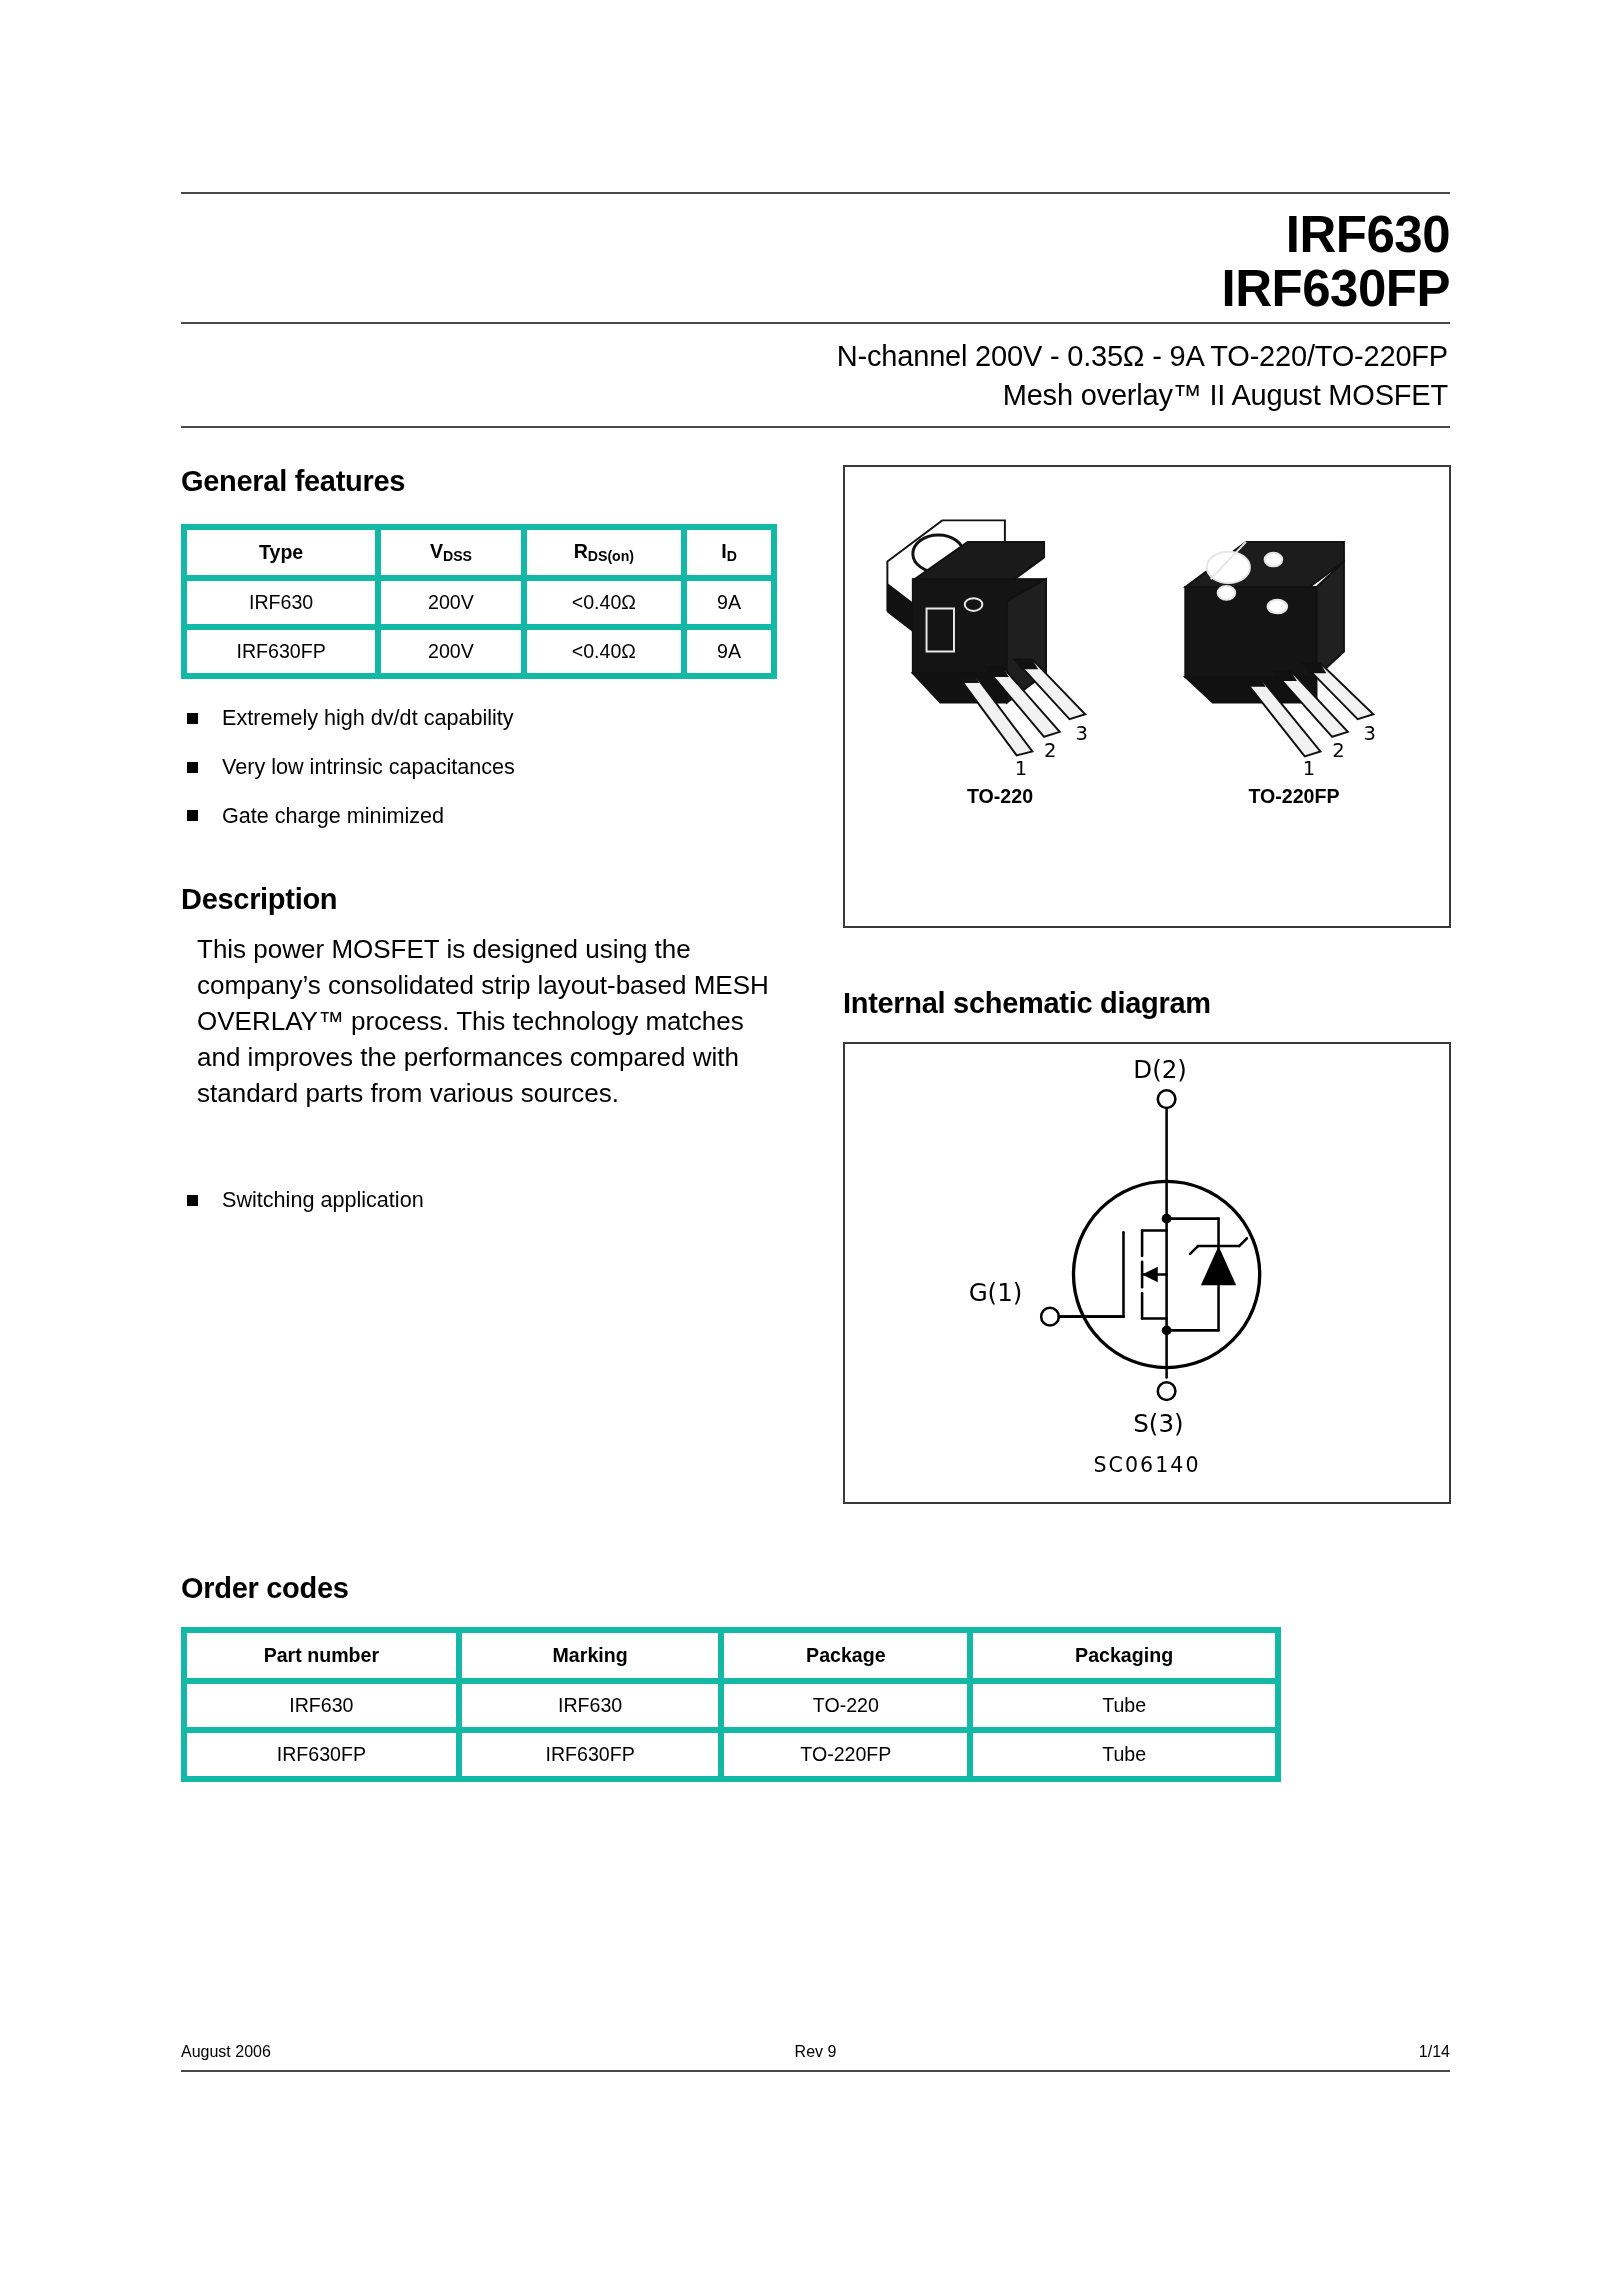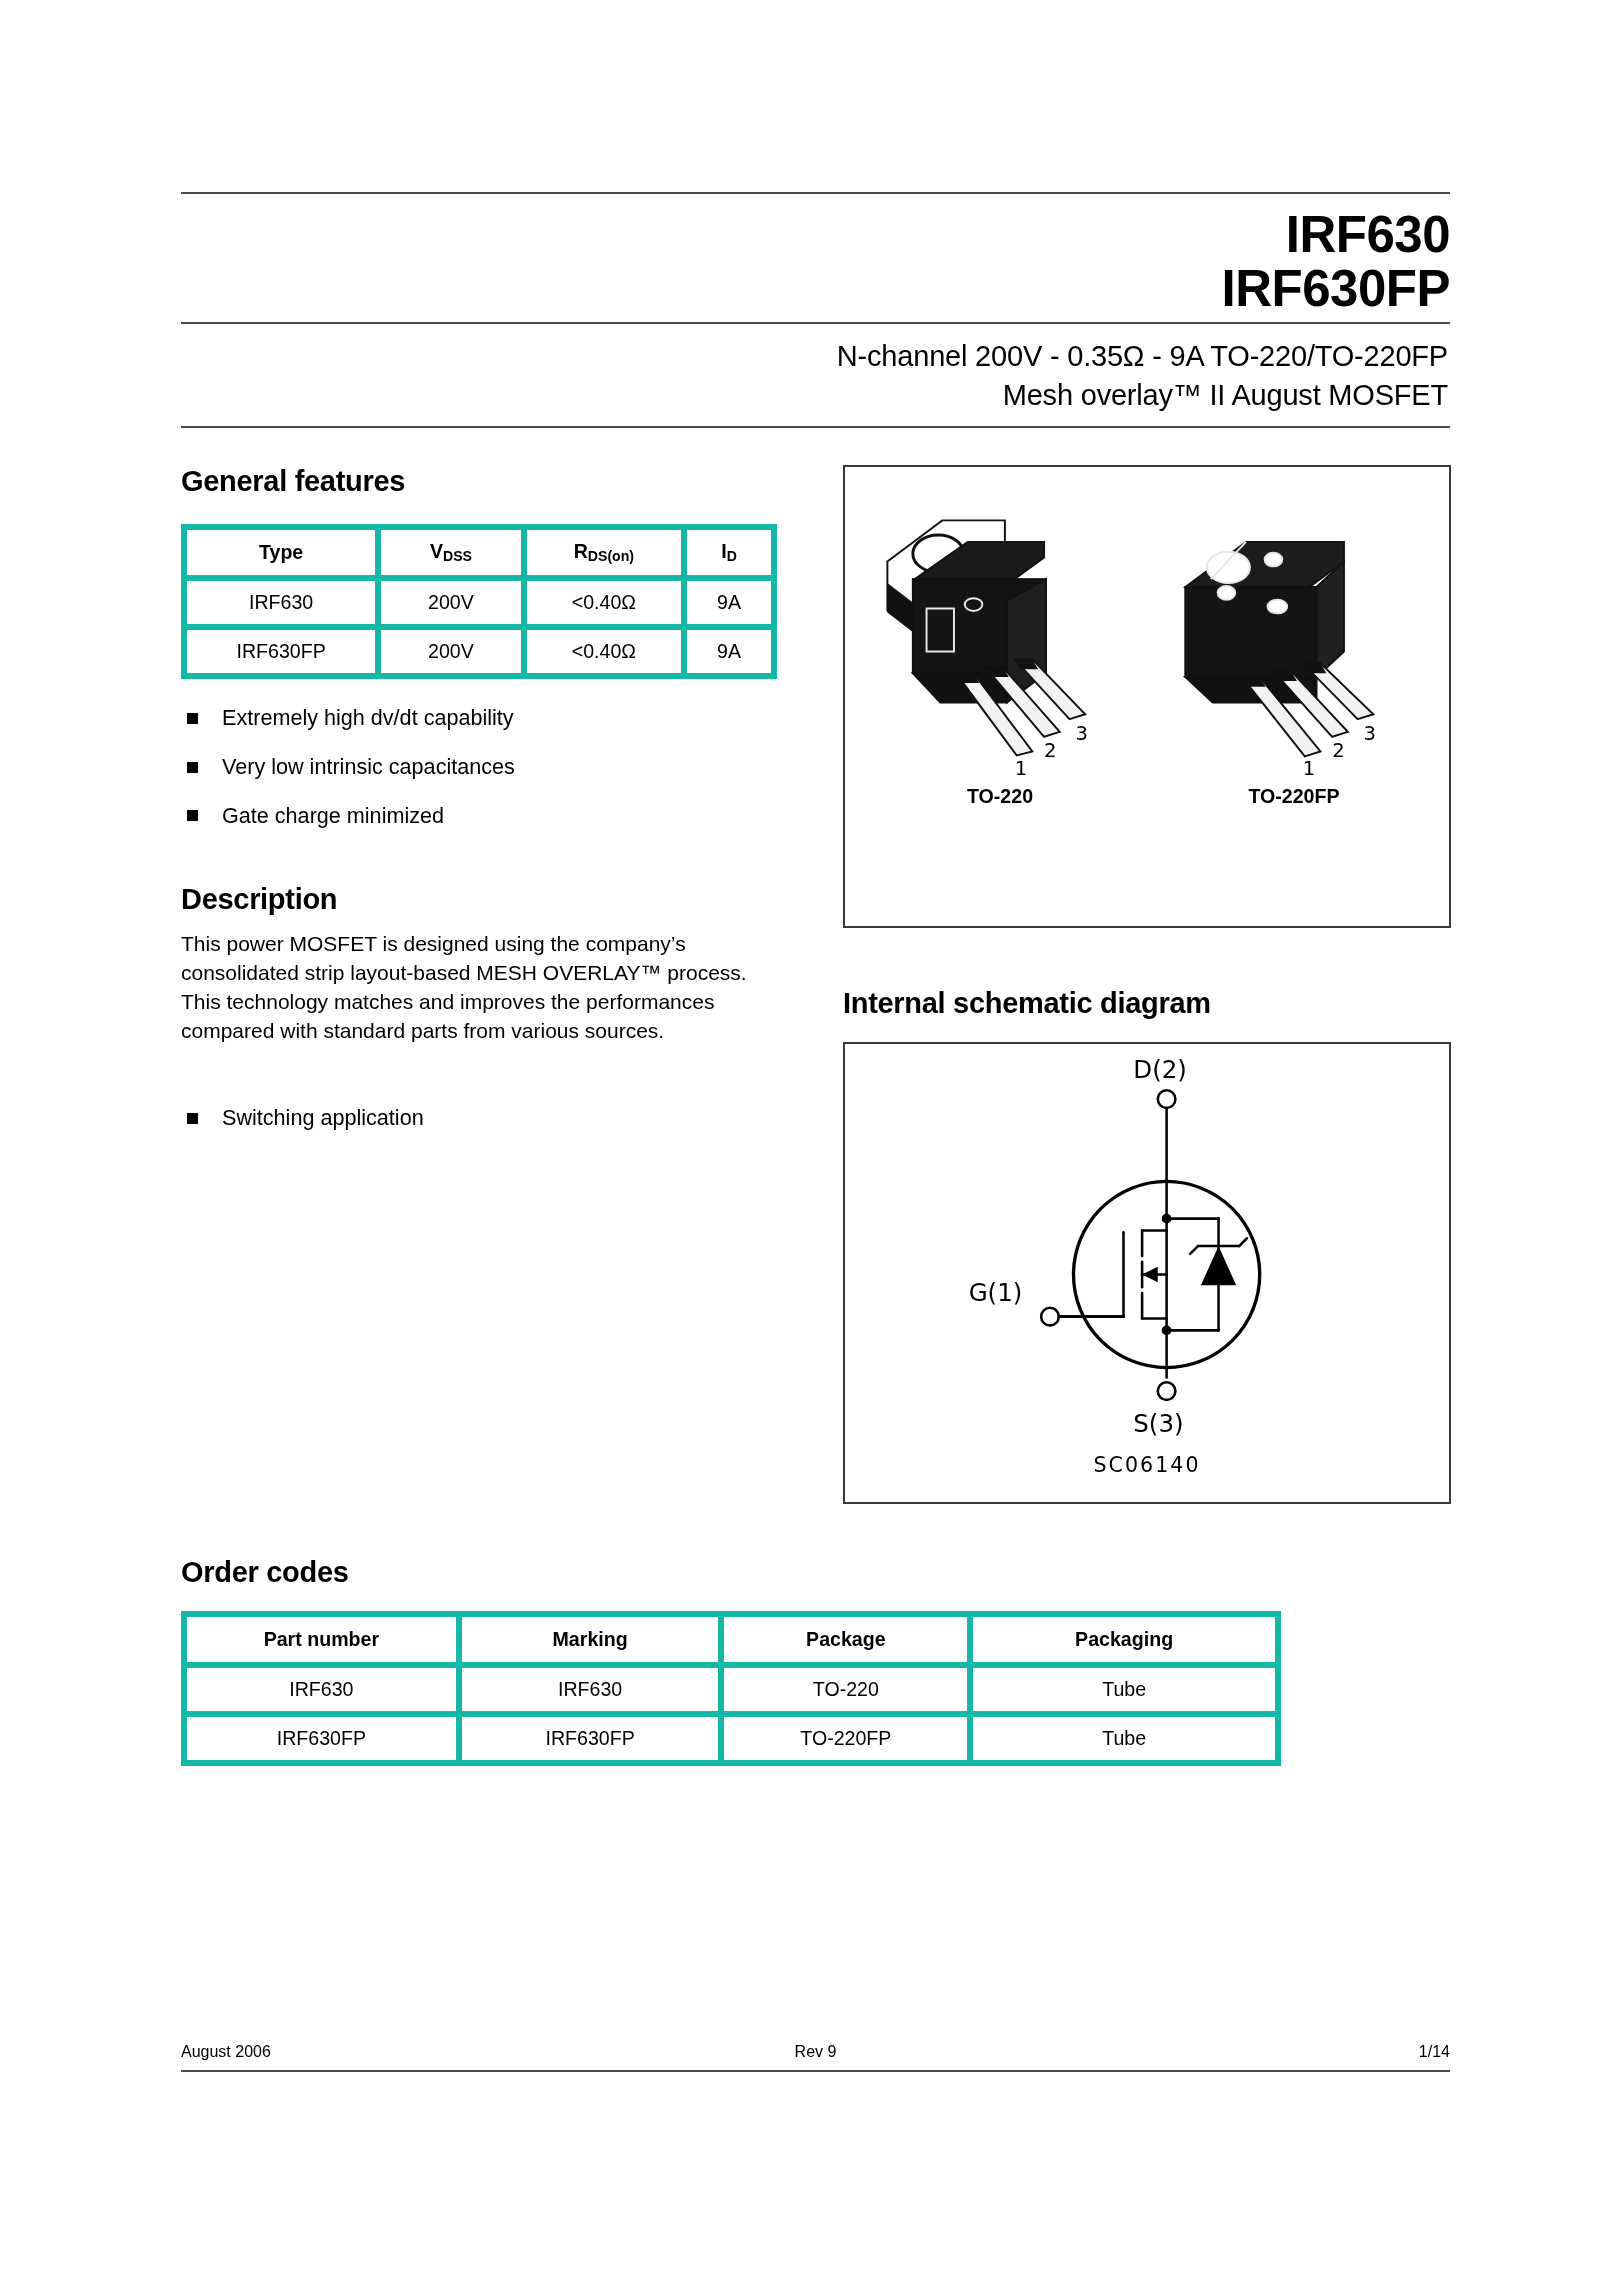--- a/index.html
+++ b/index.html
@@ -118,23 +118,23 @@
   ul.bullets li .sq {
     position: absolute;
     left: 5.9px;
     top: 8.8px;
     width: 10.8px;
     height: 10.8px;
     background: #000;
   }
 
   p.body-text {
-    font-size: 21px;
+    font-size: 26px;
     line-height: 1.38;
-    margin: 0;
+    margin: 16px;
     width: 588px;
   }
 
   .spacer-desc { height: 33px; }
   .spacer-apps { height: 39px; }
 
   
   .figbox {
     border: 2px solid #3a3a3a;
     background: #fff;
@@ -175,21 +175,21 @@
     left: 0; right: 0;
     bottom: 25.5px;
     text-align: center;
     font-size: 20.6px;
     letter-spacing: 2px;
     font-family: "DejaVu Sans", sans-serif;
   }
   .gap-boxes { height: 59px; }
 
   
-  .order-wrap { margin-top: 52px; }
+  .order-wrap { margin-top: 68px; }
 
   
   .footer {
     position: absolute;
     left: 181px;
     top: 2043px;
     width: 1269px;
   }
   .footer-row {
     display: flex;

